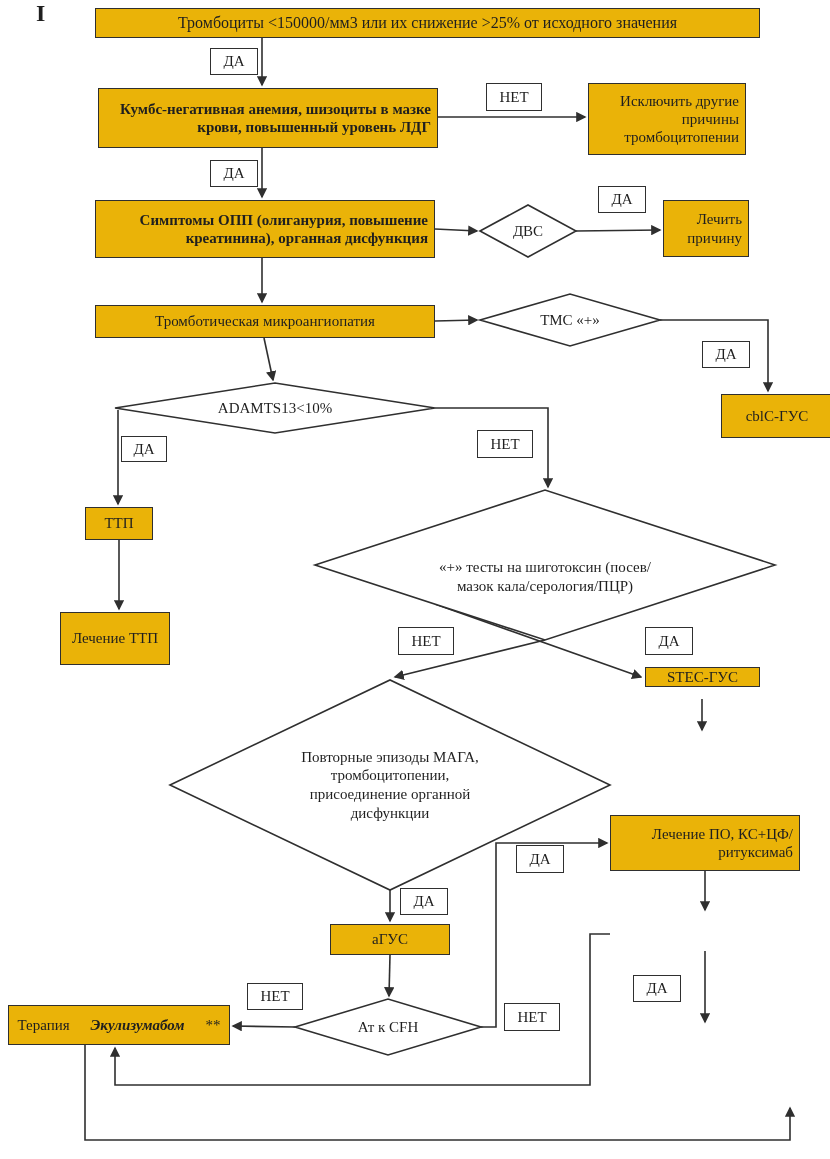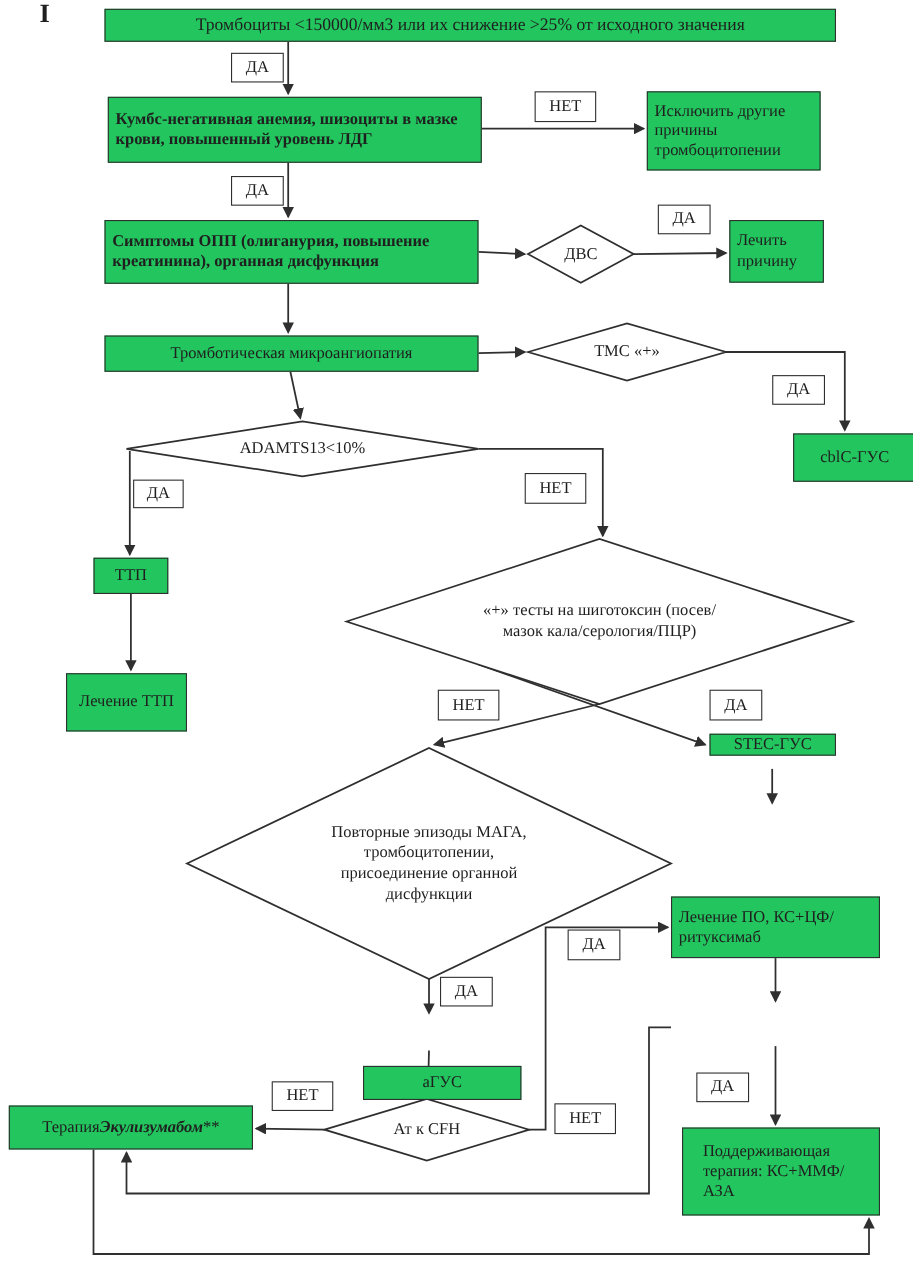--- a/index.html
+++ b/index.html
@@ -10,25 +10,25 @@
     height: 1159px;
     background: #ffffff;
     font-family: "Liberation Serif", serif;
     color: #1f1f1f;
     overflow: hidden;
   }
   svg.wires { position:absolute; left:0; top:0; }
   .node {
     position: absolute;
     border: 1.6px solid #2f2f2f;
-    background: #22c55e;
+    background: #eab308;
     display: flex;
     align-items: center;
     justify-content: center;
-    text-align: left;
+    text-align: right;
     font-size: 15px;
     line-height: 1.22;
     padding: 2px 6px;
   }
   .node.big { font-size: 16px; }
   .node.bold { font-weight: bold; }
   .node.pad-lg { padding: 2px 20px; }
   .node.pad-md { padding: 2px 18px; }
   .tag {
     position: absolute;
@@ -121,40 +121,39 @@
 
   <div class="node" style="left:697px;top:394px;width:112px;height:44px;margin-left:24px;">cblC-ГУС</div>
 
   <div class="node" style="left:85px;top:507px;width:68px;height:33px;">ТТП</div>
 
   <div class="node" style="left:60px;top:612px;width:110px;height:53px;">Лечение ТТП</div>
 
   <div class="node" style="left:645px;top:667px;width:115px;height:20px;">STEC-ГУС</div>
 
 
-  <div class="node" style="left:330px;top:924px;width:144px;height:31px;margin-top:45px;">аГУС</div>
+  <div class="node" style="left:330px;top:924px;width:120px;height:31px;">аГУС</div>
 
-  <div class="node" style="left:8px;top:1005px;width:222px;height:40px;">
+  <div class="node" style="left:8px;top:1005px;width:222px;height:40px;gap:21px;">
     <span>Терапия </span>
     <span class="drug">Экулизумабом</span>
     <span> **</span>
   </div>
 
   <div class="node" style="left:610px;top:815px;width:190px;height:56px;">Лечение ПО, КС+ЦФ/ритуксимаб</div>
 
 
-  <div class="node pad-md" style="left:620px;top:1025px;width:180px;height:80px;">Поддерживающая терапия: КС+ММФ/АЗА</div>
 
   <div class="dlabel" style="left:488px;top:216px;width:80px;height:30px;">ДВС</div>
 
   <div class="dlabel" style="left:500px;top:305px;width:140px;height:30px;">ТМС «+»</div>
 
   <div class="dlabel" style="left:175px;top:393px;width:200px;height:30px;">ADAMTS13&lt;10%</div>
 
-  <div class="dlabel" style="left:430px;top:520px;width:230px;height:90px;">«+» тесты на шиготоксин (посев/мазок кала/серология/ПЦР)</div>
+  <div class="dlabel" style="left:430px;top:532px;width:230px;height:90px;">«+» тесты на шиготоксин (посев/мазок кала/серология/ПЦР)</div>
 
   <div class="dlabel" style="left:290px;top:722px;width:200px;height:126px;">Повторные эпизоды МАГА, тромбоцитопении, присоединение органной дисфункции</div>
 
   <div class="dlabel" style="left:328px;top:1012px;width:120px;height:30px;">Ат к CFH</div>
 
   <div class="tag" style="left:210px;top:48px;width:48px;height:27px;">ДА</div>
   <div class="tag" style="left:486px;top:83px;width:56px;height:28px;">НЕТ</div>
   <div class="tag" style="left:210px;top:160px;width:48px;height:27px;">ДА</div>
   <div class="tag" style="left:598px;top:186px;width:48px;height:27px;">ДА</div>
   <div class="tag" style="left:702px;top:341px;width:48px;height:27px;">ДА</div>

